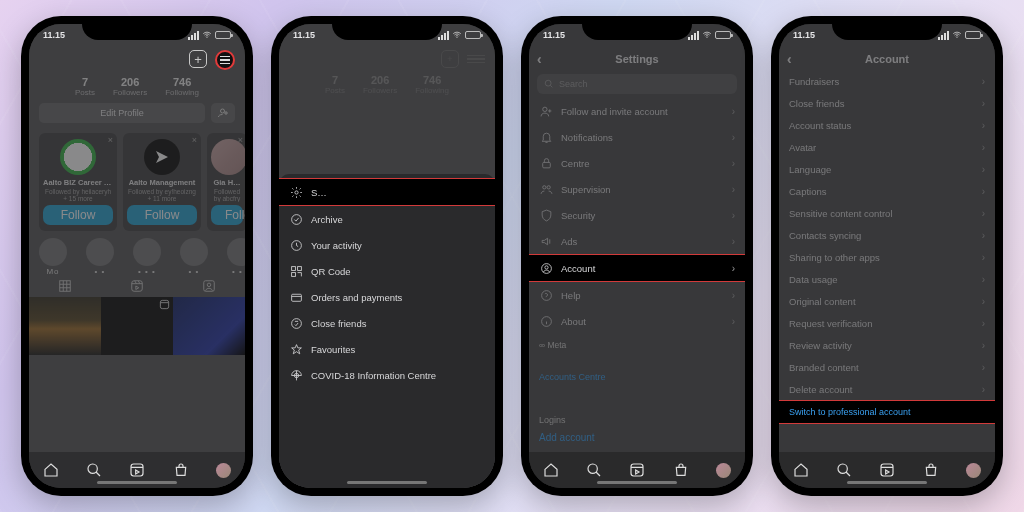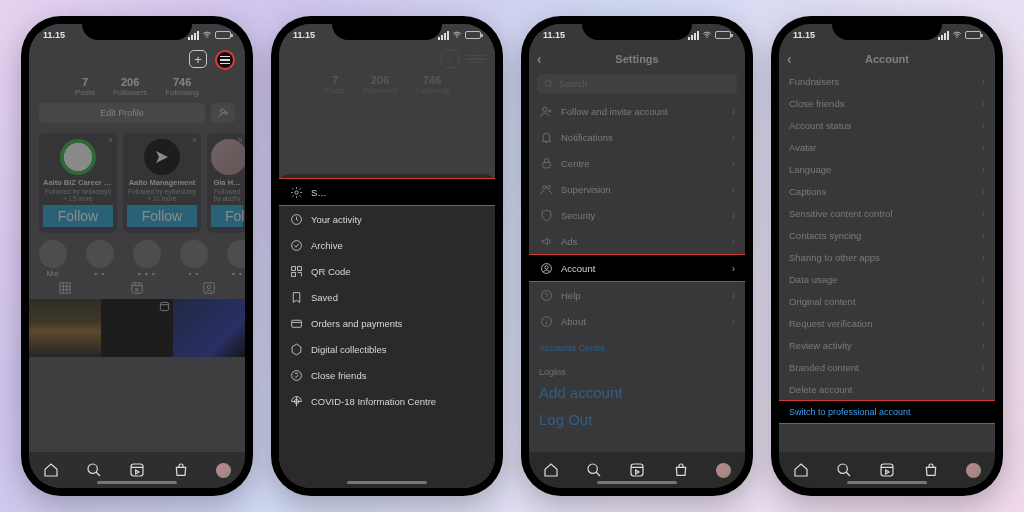--- a/index.html
+++ b/index.html
@@ -39,39 +39,39 @@
   .editrow{display:flex;gap:6px;padding:0 10px 6px}
   .editbtn{flex:1;background:rgba(255,255,255,.12);border-radius:5px;height:20px;display:flex;align-items:center;justify-content:center;font-size:9px}
   .addp{width:24px;height:20px;background:rgba(255,255,255,.12);border-radius:5px;display:flex;align-items:center;justify-content:center}
   .disc{display:flex;justify-content:space-between;padding:4px 10px;font-size:9.5px}.disc .sa{color:#3aa0f0}
   .cards{display:flex;gap:6px;padding:4px 0 4px 10px;overflow:hidden}
   .card{flex:none;width:78px;background:rgba(0,0,0,.22);border-radius:6px;padding:6px 4px;text-align:center;position:relative}
   .card .x{position:absolute;top:2px;right:4px;font-size:9px;color:#aaa}
   .card .av{width:36px;height:36px;border-radius:50%;background:#eee;margin:0 auto 3px}
   .card .nm{font-size:7.5px;font-weight:600;white-space:nowrap;overflow:hidden;text-overflow:ellipsis}
   .card .sb{font-size:6.5px;color:#a8a8aa;line-height:1.1;margin:1px 0 3px;height:14px;overflow:hidden}
-  .card .fb{background:#2aa6d6;color:#fff;border-radius:0;font-size:14px;padding:3px 14px}
+  .card .fb{background:#2aa6d6;color:#fff;border-radius:7px;font-size:12px;padding:3px 14px}
   .hl-ring{height:40px;display:flex;gap:19px;padding:3px 10px}
   .hlc{width:30px;text-align:center}.hlc .c{width:28px;height:28px;border-radius:50%;background:#7a7a7c;margin-bottom:1px}
   .hlc .dots{font-size:8px;letter-spacing:1px;color:#ddd}
   .gridtabs{display:flex;height:22px}.gridtabs div{flex:1;display:flex;align-items:center;justify-content:center}
   .gridtabs svg{width:14px;height:14px;stroke:#ccc;stroke-width:1.6;fill:none}
   .photos{display:flex;height:58px}.photos div{flex:1;position:relative}
   .ph1{background:linear-gradient(#3a3628 0%,#5a4a2a 40%,#a07030 55%,#222 100%)}
   .ph2{background:#111}.ph3{background:linear-gradient(135deg,#1a2a6a,#2a3aaa 70%,#000)}
   .reelico{position:absolute;top:2px;right:3px}
   
   .menu2{background:#2a2a2c;border-radius:10px 10px 0 0;position:absolute;top:150px;left:0;right:0;bottom:0;z-index:7}
   .p2 .row.hl{margin-top:4px}
   
   .srch{margin:2px 8px 4px;background:rgba(255,255,255,.1);border-radius:6px;height:20px;display:flex;align-items:center;gap:5px;padding:0 7px;color:#9a9a9c;font-size:9px}
   .meta{padding:6px 10px;font-size:7.5px;color:#8e8e90;line-height:1.35}
   .meta .mt{color:#ccc;font-size:8.5px;margin-bottom:1px}
-  .meta .ac{color:#3aa0f0;font-size:9px;margin:2px 0}
-  .link{color:#3aa0f0;font-size:15px;padding:5px 10px}
+  .meta .ac{color:#3aa0f0;font-size:9px;margin:20px 0}
+  .link{color:#3aa0f0;font-size:10px;padding:5px 10px}
   .logins{padding:5px 10px 2px;font-size:9px;color:#c8c8c8}
   .scroll3{position:absolute;top:48px;left:0;right:0;bottom:36px;overflow:hidden}
   
   .scroll4{position:absolute;top:46px;left:0;right:0;bottom:36px;overflow:hidden}
   .scroll4 .row{padding:5.5px 10px}
   .hl4{border-top:1.5px solid #d23a3a;border-bottom:1.5px solid #d23a3a;background:#000;z-index:9;position:relative;color:#3aa0f0;font-size:9px;padding:6px 10px}
   .addprof{color:#3aa0f0;font-size:9px;padding:5px 10px}
 </style>
 </head>
 <body>
@@ -275,79 +275,71 @@
               <path d="M12 2v3M12 19v3M4.2 4.2l2.1 2.1M17.7 17.7l2.1 2.1M2 12h3M19 12h3M4.2 19.8l2.1-2.1M17.7 6.3l2.1-2.1"></path>
             </svg>
           </span>
         <span>S…</span>
       </div>
       <div id="menu2-list">
           <div class="row">
             <span class="ico">
               <svg viewBox="0 0 24 24">
                 <circle cx="12" cy="12" r="9"></circle>
+                <path d="M8 12l3 3 5-6"></path>
+              </svg>
+            </span>
+            <span>Archive</span>
+          </div>
+          <div class="row">
+            <span class="ico">
+              <svg viewBox="0 0 24 24">
+                <circle cx="12" cy="12" r="9"></circle>
                 <path d="M12 7v5l3 2"></path>
               </svg>
             </span>
             <span>Your activity</span>
-          </div>
-          <div class="row">
-            <span class="ico">
-              <svg viewBox="0 0 24 24">
-                <circle cx="12" cy="12" r="9"></circle>
-                <path d="M8 12l3 3 5-6"></path>
-              </svg>
-            </span>
-            <span>Archive</span>
           </div>
           <div class="row">
             <span class="ico">
               <svg viewBox="0 0 24 24">
                 <rect x="3" y="3" width="7" height="7"></rect>
                 <rect x="14" y="3" width="7" height="7"></rect>
                 <rect x="3" y="14" width="7" height="7"></rect>
                 <path d="M14 14h7v7"></path>
               </svg>
             </span>
             <span>QR Code</span>
           </div>
           <div class="row">
             <span class="ico">
               <svg viewBox="0 0 24 24">
-                <path d="M6 3h12v18l-6-4-6 4z"></path>
-              </svg>
-            </span>
-            <span>Saved</span>
-          </div>
-          <div class="row">
-            <span class="ico">
-              <svg viewBox="0 0 24 24">
                 <rect x="3" y="6" width="18" height="13" rx="2"></rect>
                 <path d="M3 10h18"></path>
               </svg>
             </span>
             <span>Orders and payments</span>
-          </div>
-          <div class="row">
-            <span class="ico">
-              <svg viewBox="0 0 24 24">
-                <path d="M12 2l8 5v10l-8 5-8-5V7z"></path>
-              </svg>
-            </span>
-            <span>Digital collectibles</span>
           </div>
           <div class="row">
             <span class="ico">
               <svg viewBox="0 0 24 24">
                 <circle cx="12" cy="12" r="9"></circle>
                 <path d="M9 14l2 2 4-5"></path>
                 <path d="M9 8l6 0"></path>
               </svg>
             </span>
             <span>Close friends</span>
+          </div>
+          <div class="row">
+            <span class="ico">
+              <svg viewBox="0 0 24 24">
+                <path d="M12 3l2.5 6H21l-5 4 2 7-6-4-6 4 2-7-5-4h6.5z"></path>
+              </svg>
+            </span>
+            <span>Favourites</span>
           </div>
           <div class="row">
             <span class="ico">
               <svg viewBox="0 0 24 24">
                 <path d="M12 3c5 0 9 4 9 9M12 3c-5 0-9 4-9 9M12 3v18M3 12h18"></path>
                 <circle cx="12" cy="12" r="4"></circle>
               </svg>
             </span>
             <span>COVID-18 Information Centre</span>
           </div>
@@ -475,20 +467,21 @@
               <svg viewBox="0 0 24 24">
                 <circle cx="12" cy="12" r="9"></circle>
                 <path d="M12 8h0M12 12v5"></path>
               </svg>
             </span>
             <span>About</span>
             <span class="chev">›</span>
           </div>
         </div>
       <div class="meta">
+        <div class="mt">∞ <span>Meta</span></div>
         <div class="ac">Accounts Centre</div>
       </div>
       <div class="logins">Logins</div>
       <div class="link">Add account</div>
       <div class="link">Log Out</div>
     </div>
     <div class="tabbar">
       <svg viewBox="0 0 24 24">
           <path d="M3 11l9-8 9 8v10H3z"></path>
         </svg>

